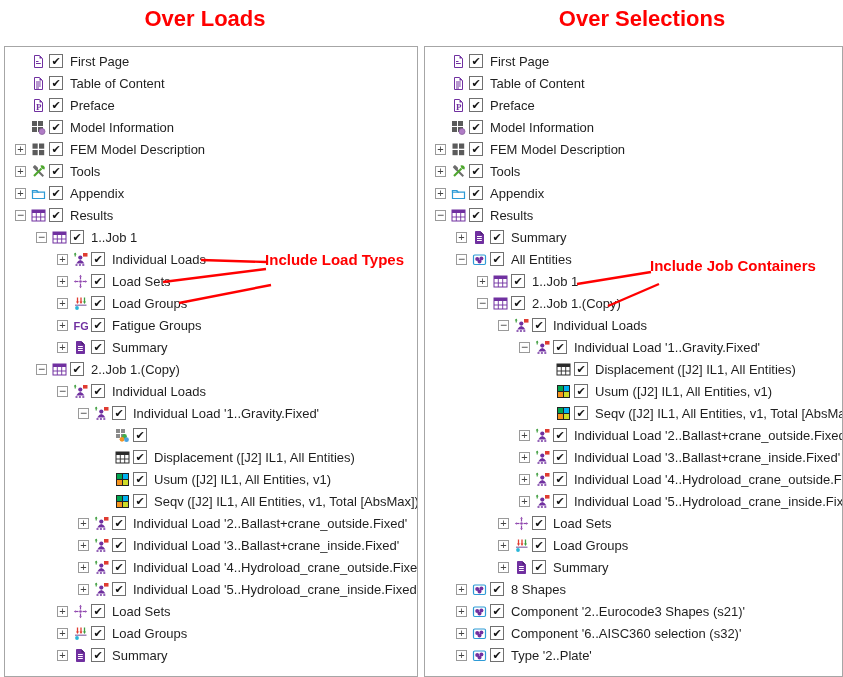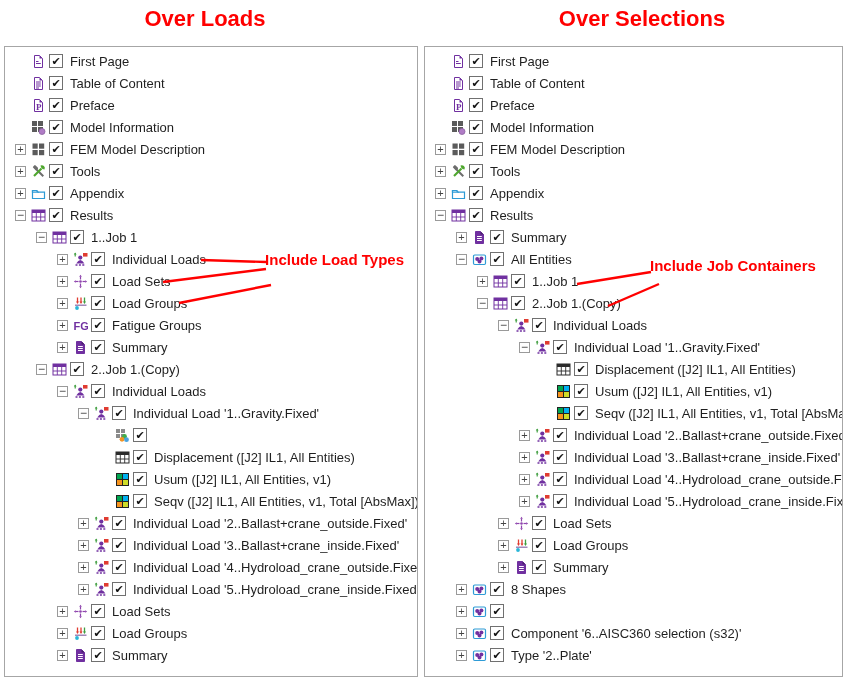--- a/index.html
+++ b/index.html
@@ -829,20 +829,21 @@
         <span class="exp plus">+</span>
         <span class="ticon">
           <svg width="15" height="15">
             <rect x="1.5" y="3" width="12" height="9.5" rx="1.2" fill="#fff" stroke="#2e9bd6" stroke-width="1.2"></rect>
             <circle cx="5.2" cy="7" r="2" fill="#7030a0"></circle>
             <circle cx="9.4" cy="6.4" r="2" fill="#7030a0"></circle>
             <circle cx="7.5" cy="9.6" r="2" fill="#7030a0"></circle>
           </svg>
         </span>
         <span class="cbox">✔</span>
+        <span class="tlabel">Component '2..Eurocode3 Shapes (s21)'</span>
       </div>
       <div class="trow" style="padding-left: 31px;">
         <span class="exp plus">+</span>
         <span class="ticon">
           <svg width="15" height="15">
             <rect x="1.5" y="3" width="12" height="9.5" rx="1.2" fill="#fff" stroke="#2e9bd6" stroke-width="1.2"></rect>
             <circle cx="5.2" cy="7" r="2" fill="#7030a0"></circle>
             <circle cx="9.4" cy="6.4" r="2" fill="#7030a0"></circle>
             <circle cx="7.5" cy="9.6" r="2" fill="#7030a0"></circle>
           </svg>

